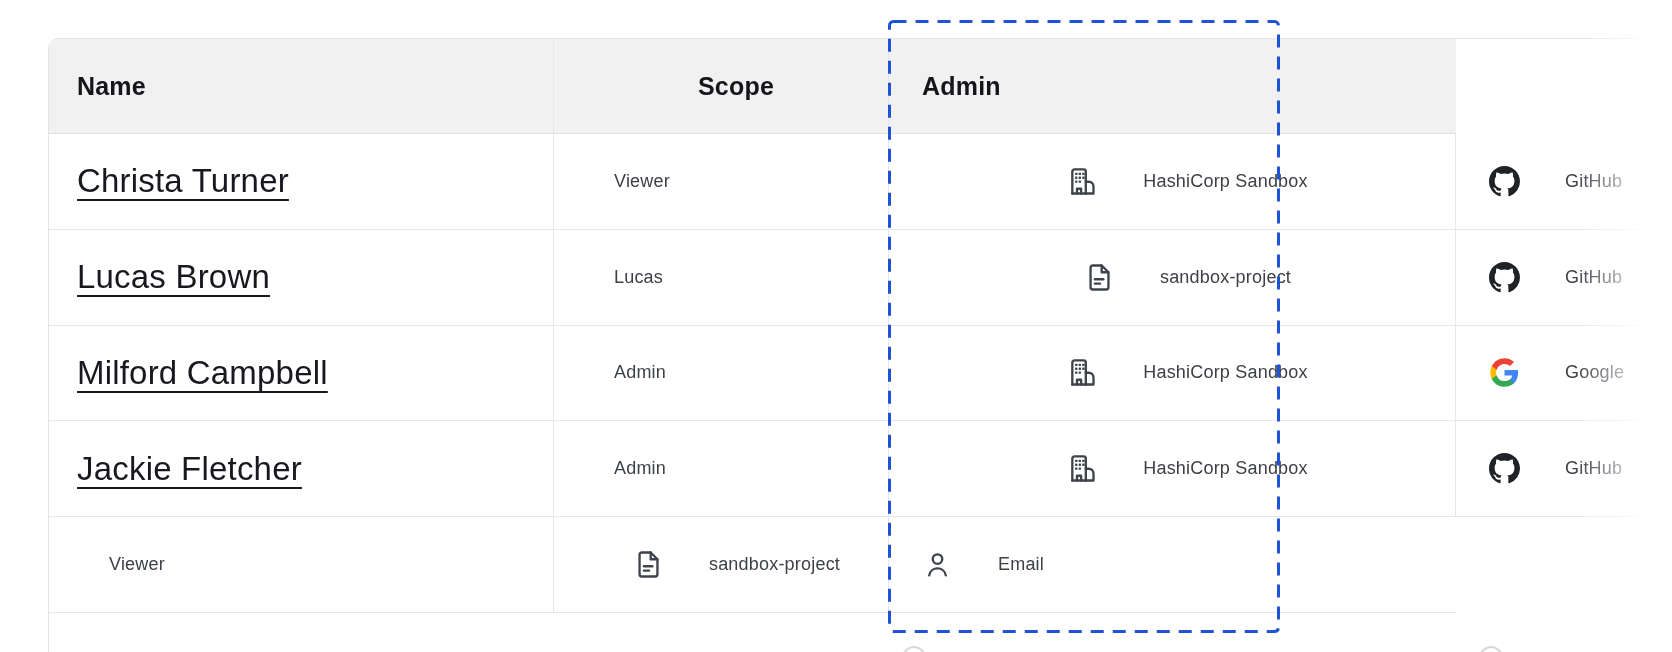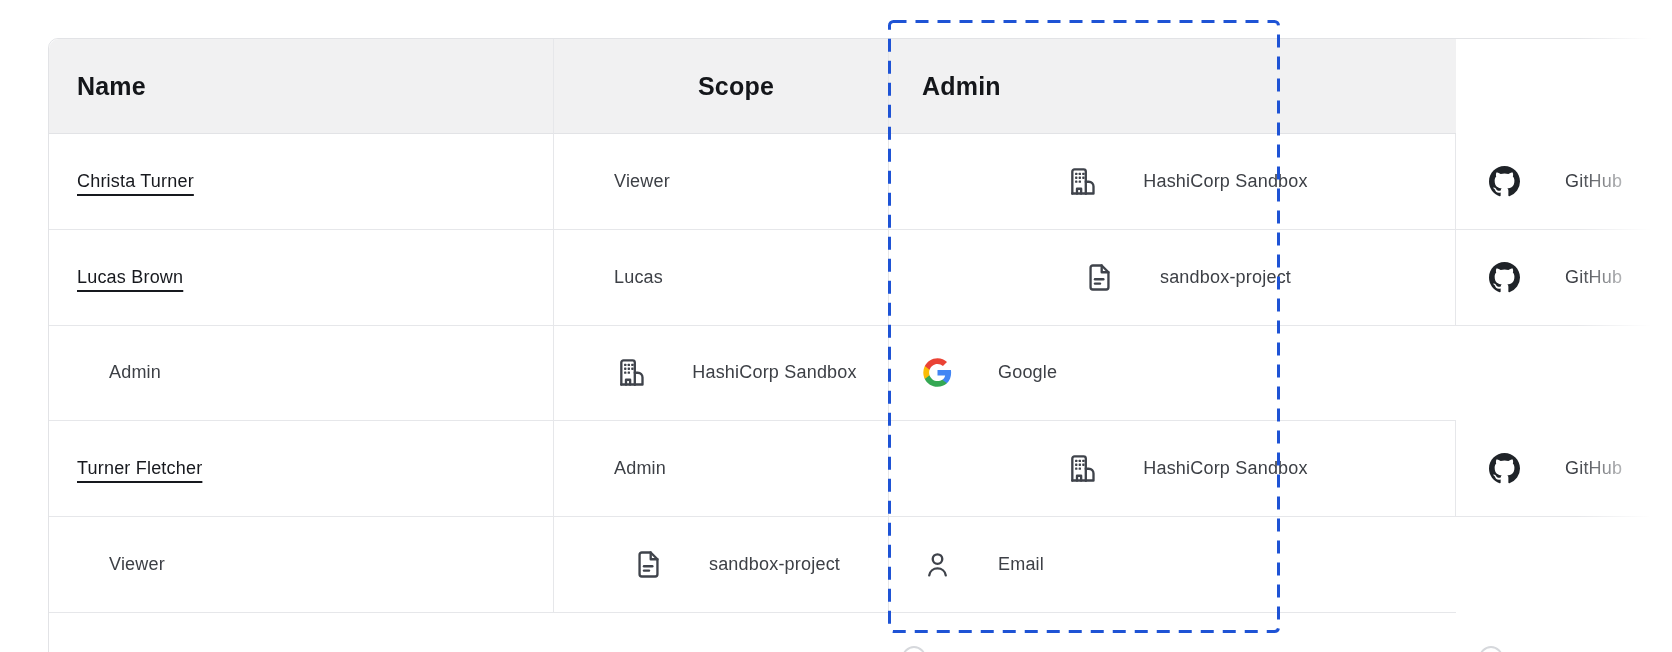--- a/index.html
+++ b/index.html
@@ -22,21 +22,21 @@
   .cell.c-name   { padding-left: 28px; border-right: 1px solid #e6e7ea; }
   .cell.c-role   { padding-left: 32px; border-right: 1px solid #e6e7ea; }
   .cell.c-scope  { padding-left: 30px; border-right: 1px solid #e6e7ea; gap: 16px; justify-content: center; }
   .cell.c-method { padding-left: 33px; gap: 17px; }
   .header .cell { background: #f1f1f2; border-bottom: 1px solid #e2e3e6; }
   .header .cell span { font-size: 25px; font-weight: 700; color: #14161a; letter-spacing: 0.2px; }
   .header .cell.c-name { border-top-left-radius: 10px; }
 
   .body-text { font-size: 18px; color: #3d4046; letter-spacing: 0.2px; margin-left: 28px; }
   .name-link {
-    font-size: 18px; color: #17191e; letter-spacing: 0.2px; cursor: pointer;
+    font-size: 33px; color: #17191e; letter-spacing: 0.2px; cursor: pointer;
     text-decoration: underline; text-decoration-thickness: 2px; text-underline-offset: 7px;
   }
   .icon-wrap { display: inline-flex; align-items: center; justify-content: center; flex: none; }
   .icon-wrap svg { display: block; }
 
   .partial .ghost-ring {
     position: absolute; width: 24px; height: 24px; border-radius: 50%;
     border: 2.5px solid #d6d8dc; top: 33px; background: transparent;
   }
   .ghost-ring.g1 { left: 853px; }
@@ -127,20 +127,23 @@
       <span class="icon-wrap method-icon">
             <svg width="31" height="31" viewBox="0 0 16 16" fill="#1f2328">
               <path fill-rule="evenodd" d="M8 0C3.58 0 0 3.58 0 8c0 3.54 2.29 6.53 5.47 7.59.4.07.55-.17.55-.38 0-.19-.01-.82-.01-1.49-2.01.37-2.53-.49-2.69-.94-.09-.23-.48-.94-.82-1.13-.28-.15-.68-.52-.01-.53.63-.01 1.08.58 1.23.82.72 1.21 1.87.87 2.33.66.07-.52.28-.87.51-1.07-1.78-.2-3.64-.89-3.64-3.95 0-.87.31-1.59.82-2.15-.08-.2-.36-1.02.08-2.12 0 0 .67-.21 2.2.82.64-.18 1.32-.27 2-.27s1.36.09 2 .27c1.53-1.04 2.2-.82 2.2-.82.44 1.1.16 1.92.08 2.12.51.56.82 1.27.82 2.15 0 3.07-1.87 3.75-3.65 3.95.29.25.54.73.54 1.48 0 1.07-.01 1.93-.01 2.2 0 .21.15.46.55.38A8.01 8.01 0 0 0 16 8c0-4.42-3.58-8-8-8z"></path>
             </svg>
           </span>
       <span class="body-text">GitHub</span>
     </div>
   </div>
 
   <div class="trow data">
+    <div class="cell c-name">
+      <a class="name-link">Milford Campbell</a>
+    </div>
     <div class="cell c-role">
       <span class="body-text">Admin</span>
     </div>
     <div class="cell c-scope">
       <span class="icon-wrap scope-icon">
             <svg width="33" height="33" viewBox="0 0 24 24" fill="none" stroke="#3f434b" stroke-width="1.7" stroke-linecap="round" stroke-linejoin="round">
               <path d="M4.6 20.7V4.8c0-.9.7-1.6 1.6-1.6h6.6c.9 0 1.6.7 1.6 1.6v15.9"></path>
               <path d="M14.4 12.2h2.2c1.9 0 3.4 1.5 3.4 3.4v5.1h-5.6"></path>
               <path d="M4.6 20.7h9.8"></path>
               <path d="M8 20.7v-3.4h3v3.4"></path>
@@ -166,21 +169,21 @@
               <path fill="#FBBC05" d="M11.69 28.18C11.25 26.86 11 25.45 11 24s.25-2.86.69-4.18v-5.7H4.34A21.97 21.97 0 0 0 2 24c0 3.55.85 6.91 2.34 9.88l7.35-5.7z"></path>
               <path fill="#EA4335" d="M24 10.75c3.23 0 6.13 1.11 8.41 3.29l6.31-6.31C34.91 4.18 29.93 2 24 2 15.4 2 7.96 6.93 4.34 14.12l7.35 5.7c1.73-5.2 6.58-9.07 12.31-9.07z"></path>
             </svg>
           </span>
       <span class="body-text">Google</span>
     </div>
   </div>
 
   <div class="trow data">
     <div class="cell c-name">
-      <a class="name-link">Turner Fletcher</a>
+      <a class="name-link">Jackie Fletcher</a>
     </div>
     <div class="cell c-role">
       <span class="body-text">Admin</span>
     </div>
     <div class="cell c-scope">
       <span class="icon-wrap scope-icon">
             <svg width="33" height="33" viewBox="0 0 24 24" fill="none" stroke="#3f434b" stroke-width="1.7" stroke-linecap="round" stroke-linejoin="round">
               <path d="M4.6 20.7V4.8c0-.9.7-1.6 1.6-1.6h6.6c.9 0 1.6.7 1.6 1.6v15.9"></path>
               <path d="M14.4 12.2h2.2c1.9 0 3.4 1.5 3.4 3.4v5.1h-5.6"></path>
               <path d="M4.6 20.7h9.8"></path>

